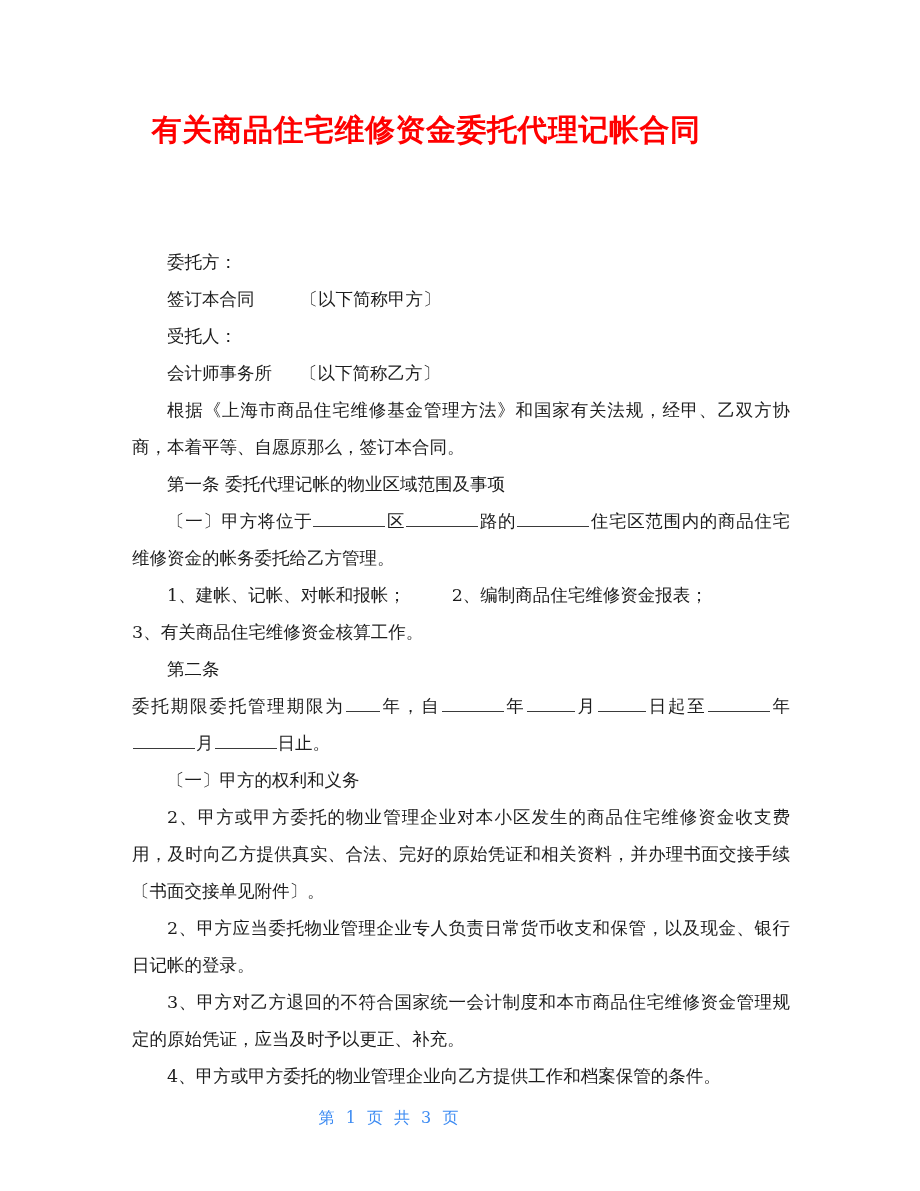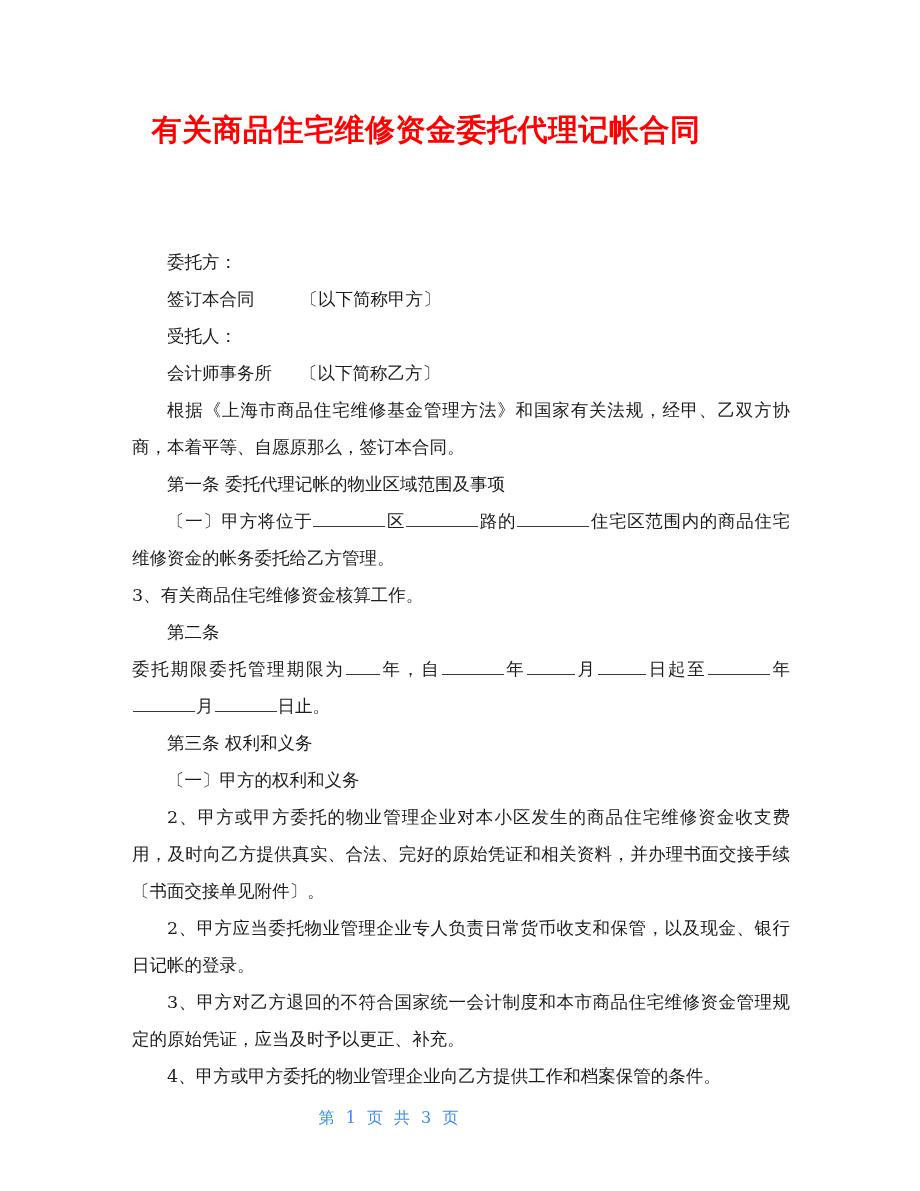--- a/index.html
+++ b/index.html
@@ -107,30 +107,32 @@
 
     <p class="para indent">根据《上海市商品住宅维修基金管理方法》和国家有关法规，经甲、乙双方协商，本着平等、自愿原那么，签订本合同。</p>
 
     <p class="para indent">第一条  委托代理记帐的物业区域范围及事项</p>
 
     <p class="para indent">
       <span>〔一〕甲方将位于</span><span class="blank b-lg"></span><span>区</span><span class="blank b-lg"></span><span>路的</span><span class="blank b-lg"></span><span>住宅区范围内的商品住宅维修资金的帐务委托给乙方管理。</span>
     </p>
 
 
+    <p class="para indent">
+      <span>1、建帐、记帐、对帐和报帐；</span><span class="gap-wide"></span><span>2、编制商品住宅维修资金报表；</span>
+    </p>
 
     <p class="para flush">3、有关商品住宅维修资金核算工作。</p>
 
     <p class="para indent">第二条</p>
 
     <p class="para flush">
       <span>委托期限委托管理期限为</span><span class="blank b-xs"></span><span>年，自</span><span class="blank b-md"></span><span>年</span><span class="blank b-sm"></span><span>月</span><span class="blank b-sm"></span><span>日起至</span><span class="blank b-md"></span><span>年</span><span class="blank b-md"></span><span>月</span><span class="blank b-md"></span><span>日止。</span>
     </p>
 
-    <p class="para indent">第三条  权利和义务</p>
 
     <p class="para indent">〔一〕甲方的权利和义务</p>
 
     <p class="para indent">2、甲方或甲方委托的物业管理企业对本小区发生的商品住宅维修资金收支费用，及时向乙方提供真实、合法、完好的原始凭证和相关资料，并办理书面交接手续〔书面交接单见附件〕。</p>
 
     <p class="para indent">2、甲方应当委托物业管理企业专人负责日常货币收支和保管，以及现金、银行日记帐的登录。</p>
 
     <p class="para indent">3、甲方对乙方退回的不符合国家统一会计制度和本市商品住宅维修资金管理规定的原始凭证，应当及时予以更正、补充。</p>
 
     <p class="para indent">4、甲方或甲方委托的物业管理企业向乙方提供工作和档案保管的条件。</p>

